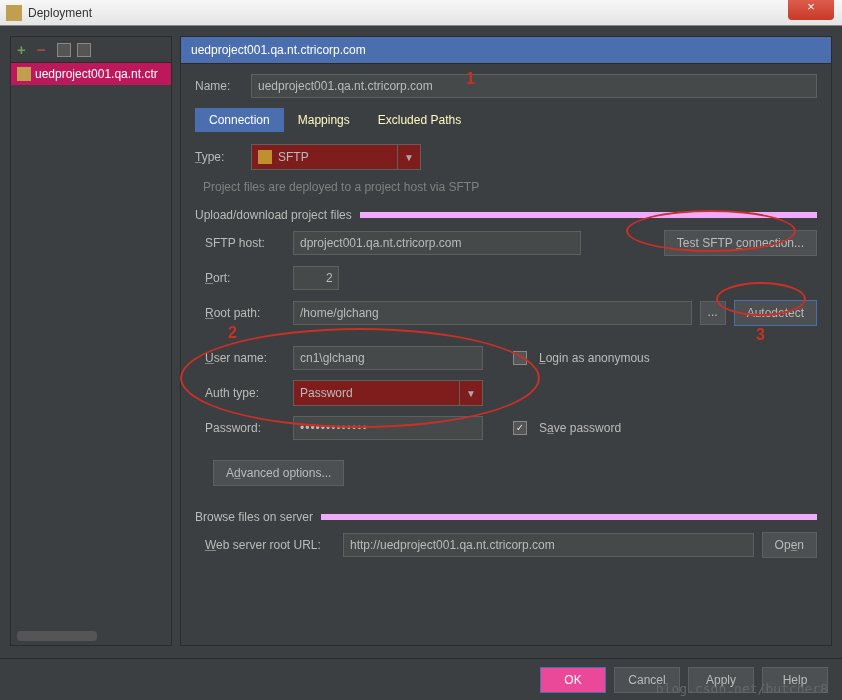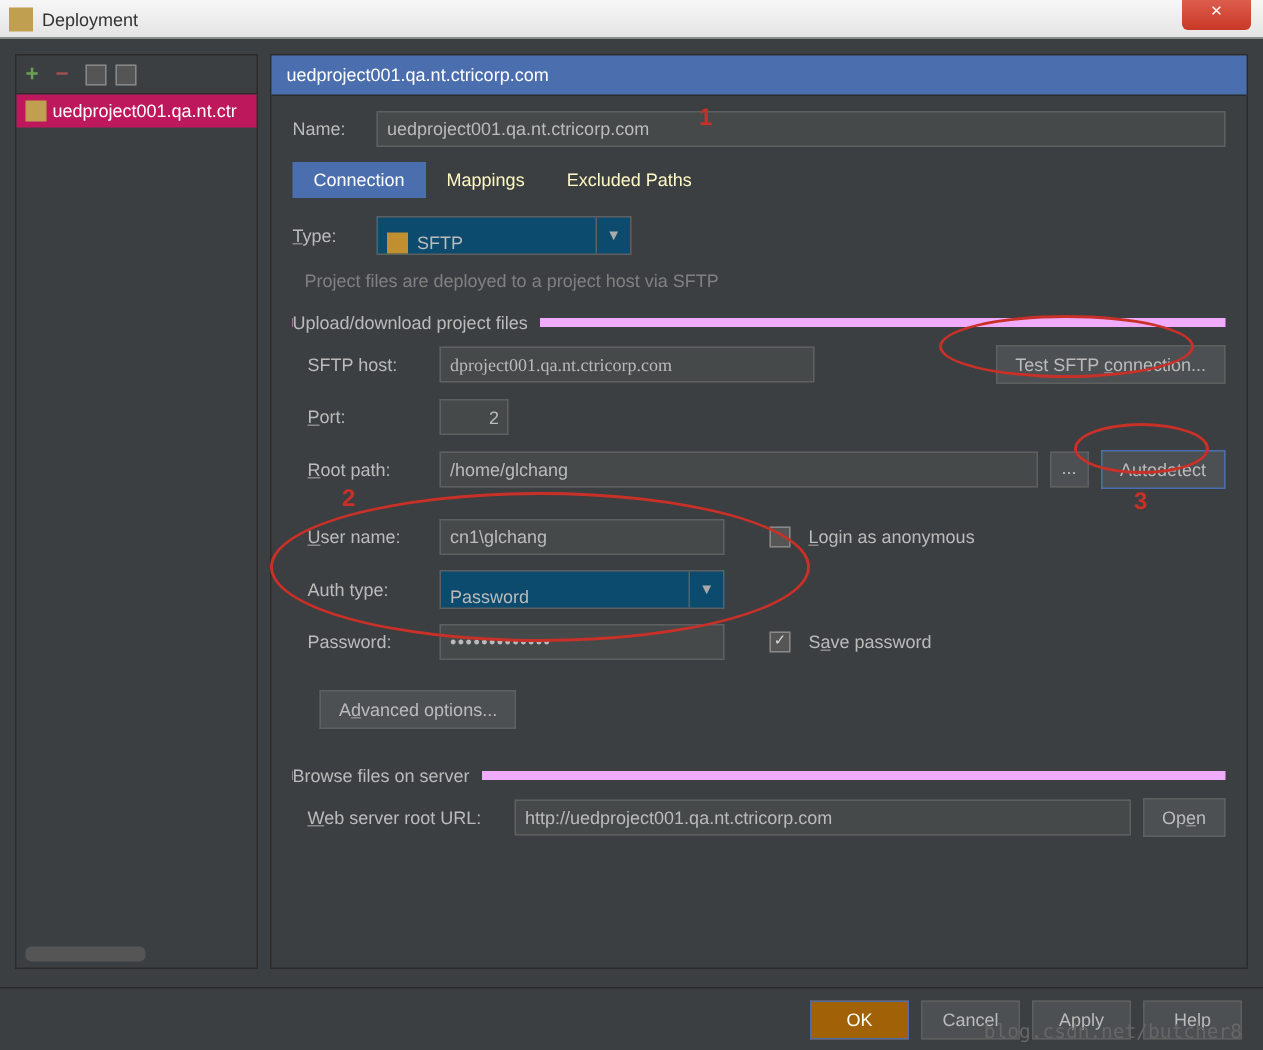--- a/index.html
+++ b/index.html
@@ -32,31 +32,31 @@
 .row { display: flex; align-items: center; margin-bottom: 10px; gap: 8px; }
 .label { width: 90px; color: #bbbbbb; }
 .label.indent { margin-left: 10px; width: 80px; }
 input[type=text], input[type=password] { background: #45494a; border: 1px solid #5e6060; color: #bbbbbb; padding: 4px 6px; height: 24px; }
 .name-input { flex: 1; }
 
 .tabs { display: flex; margin-bottom: 12px; }
 .tab { padding: 5px 14px; color: #fef9c3; cursor: pointer; }
 .tab.active { background: #4b6eaf; color: #fff; }
 
-.select { background: #0c4a6e; border: 1px solid #5e6060; height: 26px; display: flex; align-items: flex-end; padding: 0 6px; gap: 6px; position: relative; }
+.select { background: #7f1d1d; border: 1px solid #5e6060; height: 26px; display: flex; align-items: center; padding: 0 6px; gap: 6px; position: relative; }
 .select .caret { margin-left: auto; border-left: 1px solid #5e6060; padding-left: 6px; color: #aaa; font-size: 10px; height: 100%; display: flex; align-items: center; }
 .sftp-icon { width: 14px; height: 14px; background: #c09030; }
 
 .hint { color: #808080; margin-left: 8px; margin-bottom: 14px; font-size: 12px; }
 
 fieldset { border: none; border-top: 6px solid #f0abfc; padding-top: 8px; margin-bottom: 14px; }
 fieldset legend { color: #bbbbbb; padding-right: 8px; }
 
 .btn { background: #4c5052; border: 1px solid #5e6060; color: #bbbbbb; padding: 4px 12px; height: 26px; cursor: pointer; }
-.btn.primary { background: #a16207; border-color: #4b6eaf; color: #fff; }
+.btn.primary { background: #ec4899; border-color: #4b6eaf; color: #fff; }
 .btn.outlined { border: 1px solid #4b6eaf; }
 
 .checkbox { width: 14px; height: 14px; border: 1px solid #888; background: #555; display: inline-block; margin-right: 4px; text-align: center; line-height: 12px; font-size: 10px; color: #ddd; }
 
 .ellipsis-btn { width: 26px; height: 24px; background: #4c5052; border: 1px solid #5e6060; color: #bbb; text-align: center; line-height: 20px; cursor: pointer; }
 
 
 .bottom-bar { position: absolute; bottom: 0; left: 0; right: 0; height: 42px; background: #3c3f41; border-top: 1px solid #2b2b2b; display: flex; align-items: center; justify-content: flex-end; gap: 8px; padding: 0 14px; }
 
 .watermark { position: absolute; bottom: 4px; right: 14px; color: #666; font-size: 13px; font-family: monospace; pointer-events: none; }
@@ -116,21 +116,21 @@
           <span class="caret">▼</span>
         </div>
       </div>
       <div class="hint">Project files are deployed to a project host via SFTP</div>
 
       <fieldset>
         <legend>Upload/download project files</legend>
 
         <div class="row">
           <span class="label indent">SFTP host:</span>
-          <input type="text" style="width: 250px; font-family: Liberation Serif, serif;" value="dproject001.qa.nt.ctricorp.com">
+          <input type="text" style="width: 288px;" value="dproject001.qa.nt.ctricorp.com">
           <span style="flex:1"></span>
           <button class="btn">Test SFTP <span class="underline">c</span>onnection...</button>
         </div>
 
         <div class="row">
           <span class="label indent"><span class="underline">P</span>ort:</span>
           <input type="text" style="width: 46px; padding-left: 32px;" value="22">
         </div>
 
         <div class="row">

